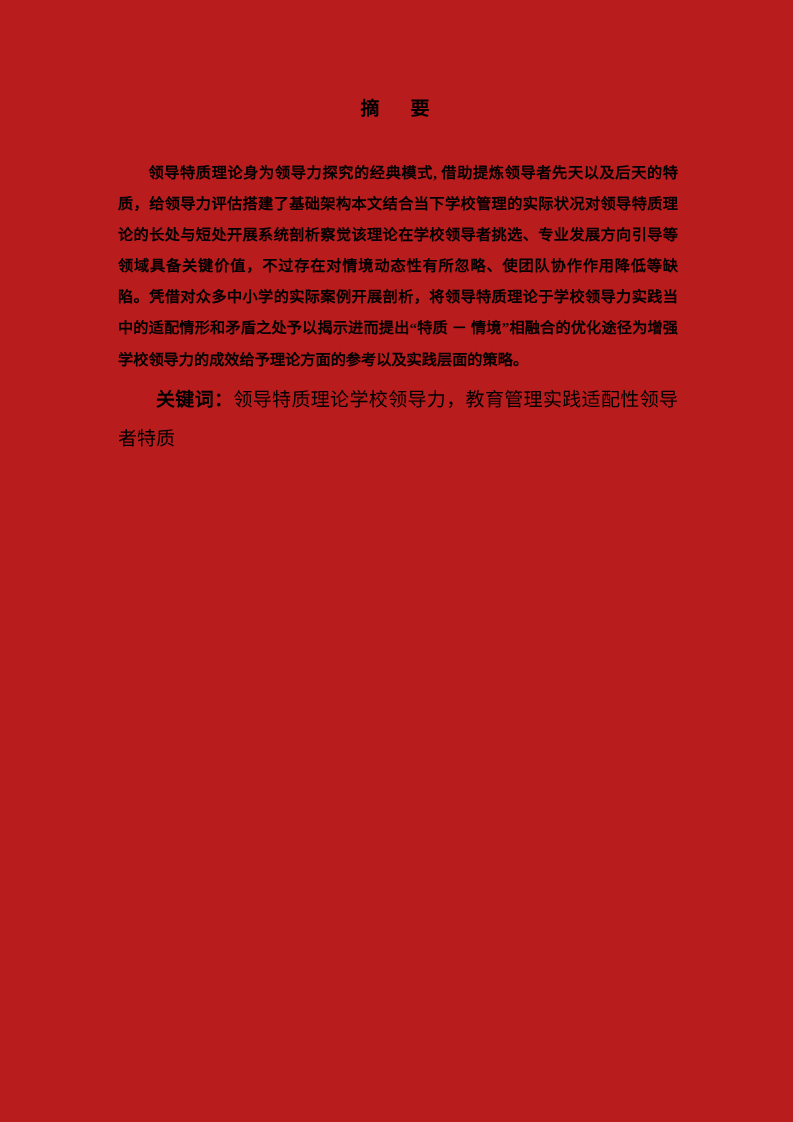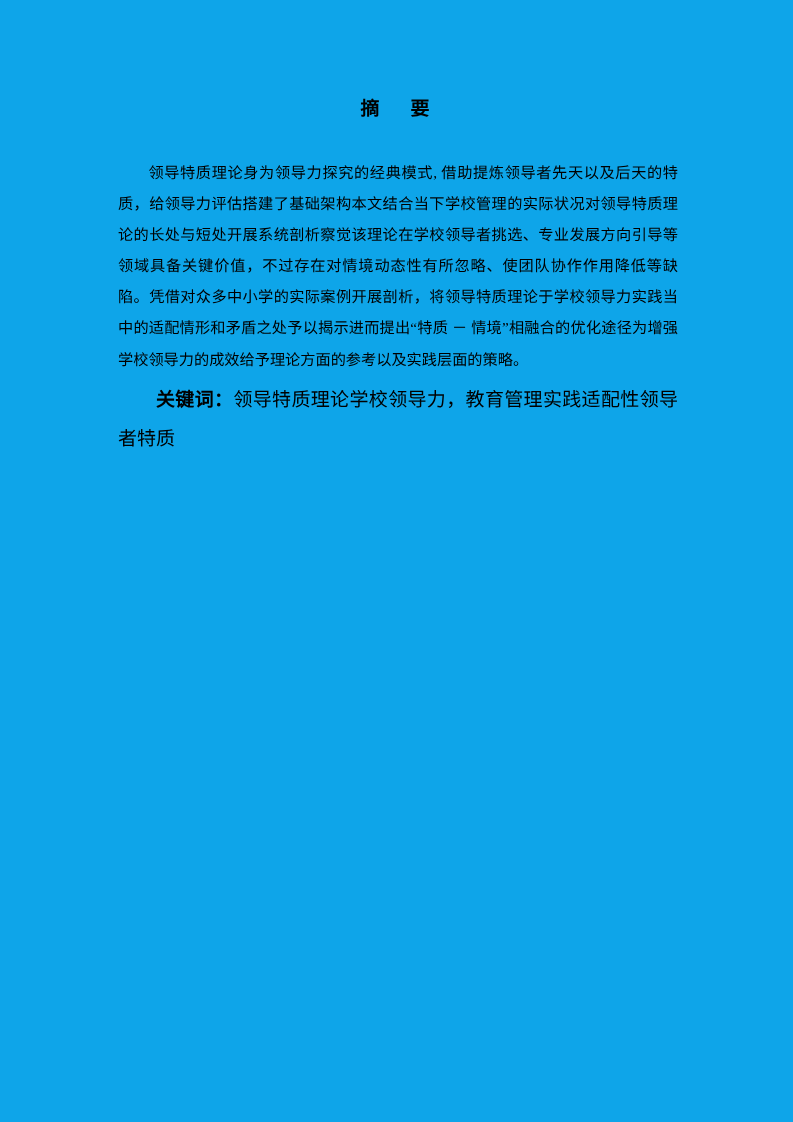--- a/index.html
+++ b/index.html
@@ -10,21 +10,21 @@
   }
   body {
     font-family: "Liberation Serif", "DejaVu Serif", serif;
     color: #000000;
   }
   .page {
     position: relative;
     width: 793px;
     height: 1122px;
     margin: 0 auto;
-    background: #0ea5e9;
+    background: #b91c1c;
     overflow: hidden;
     box-sizing: border-box;
   }
   .content {
     position: absolute;
     left: 118px;
     top: 96px;
     width: 560px;
   }
   .doc-title {
@@ -36,20 +36,21 @@
     line-height: 1.4;
   }
   .abstract-body {
     font-size: 15.2px;
     line-height: 2.05;
     text-align: justify;
     text-justify: inter-ideograph;
     text-indent: 2em;
     margin: 0;
     word-break: break-all;
+    font-weight: bold;
   }
   .keywords-line {
     font-size: 19px;
     line-height: 2.05;
     margin: 6px 0 0 0;
     text-indent: 2em;
     text-align: justify;
   }
   .keywords-label {
     font-weight: bold;

